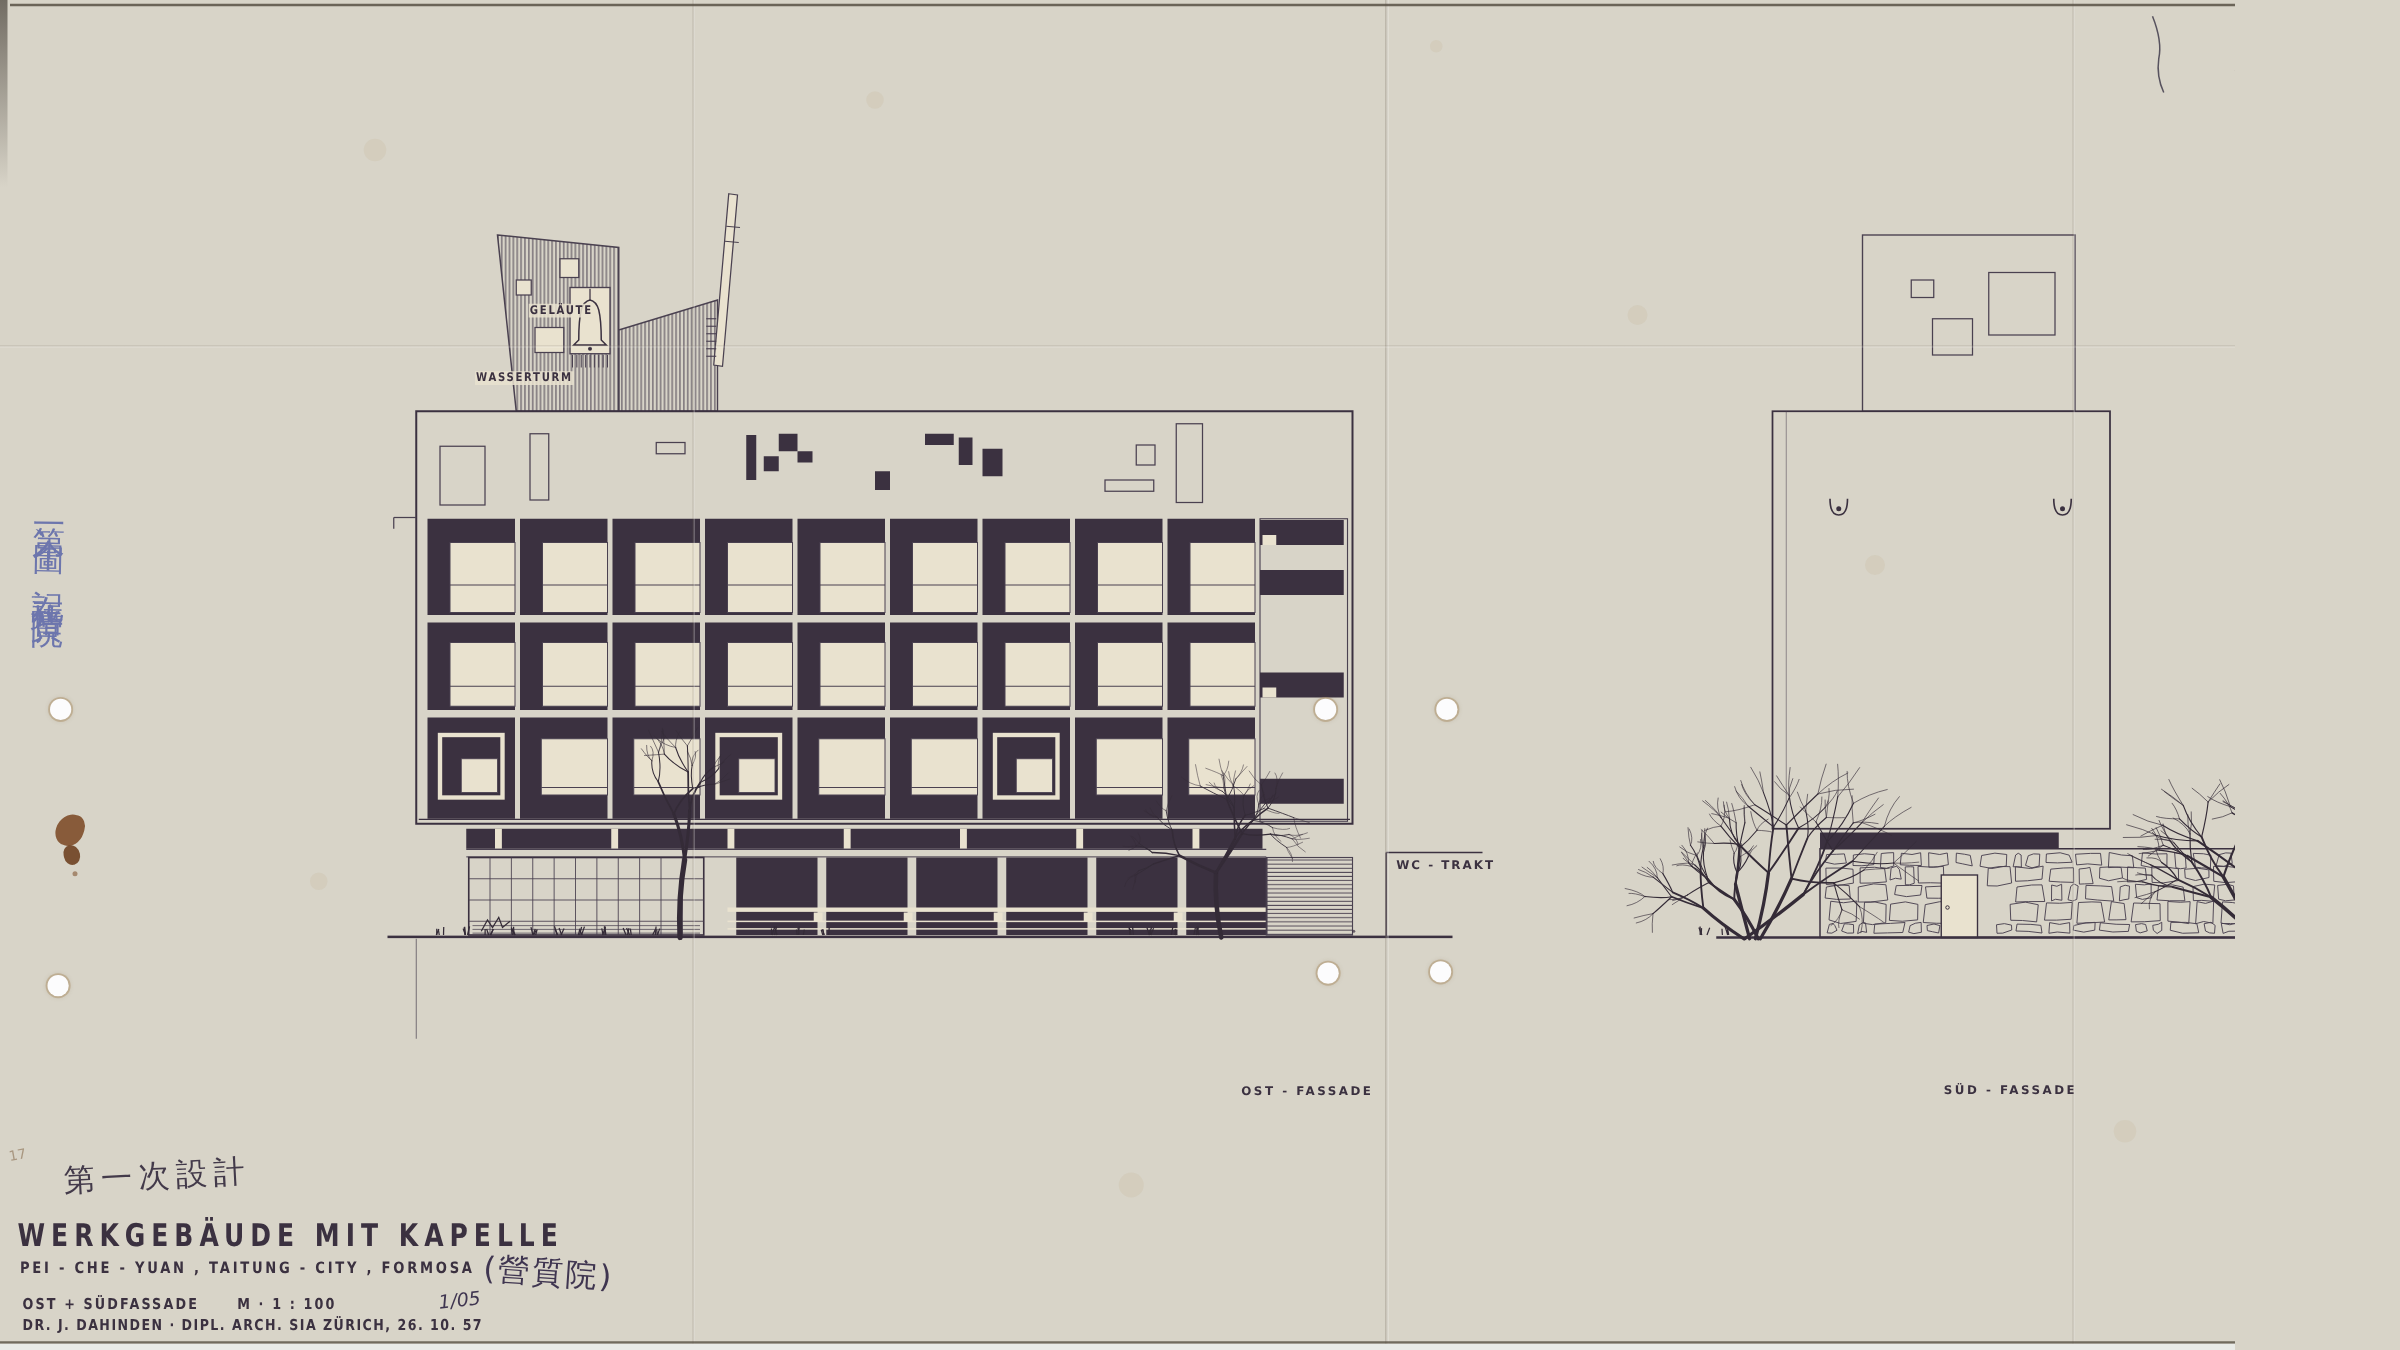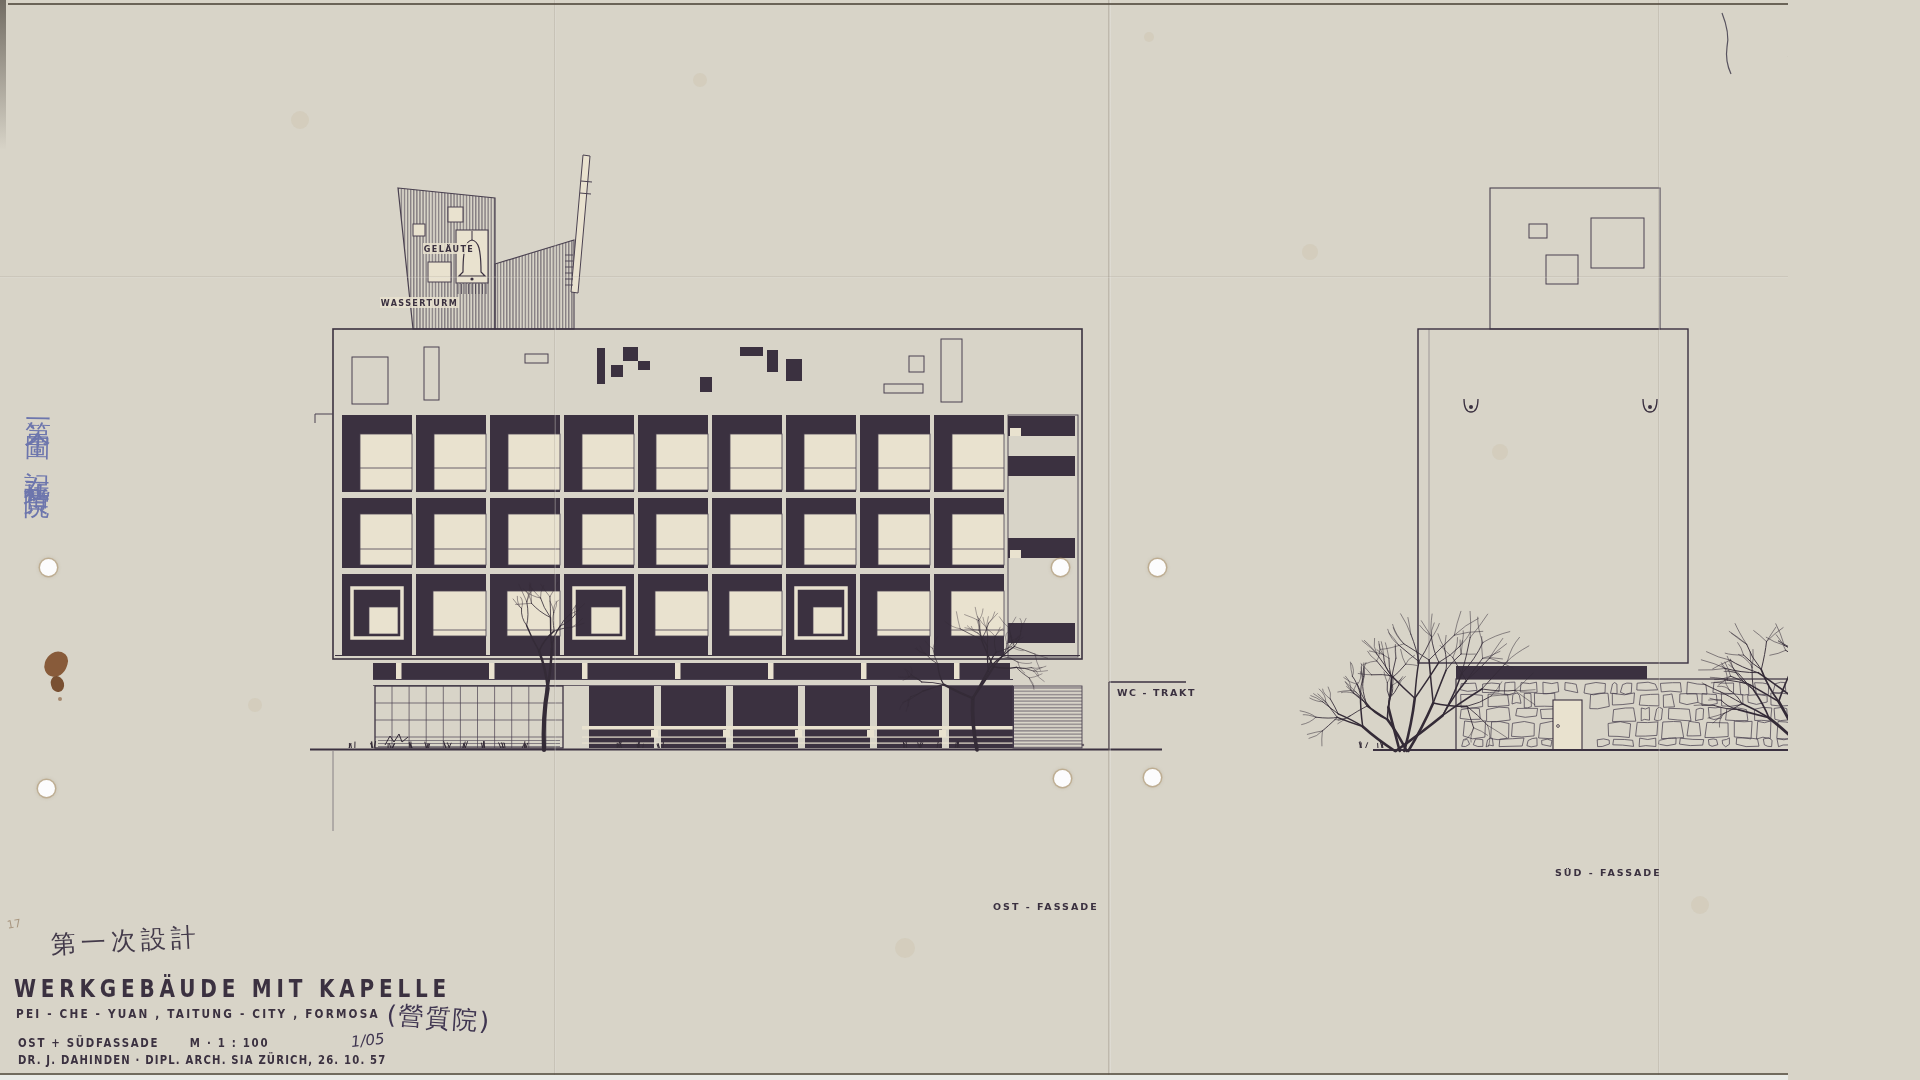--- a/index.html
+++ b/index.html
@@ -9,21 +9,21 @@
       radial-gradient(900px 500px at 12% 80%, rgba(233,224,200,.5), transparent 70%),
       linear-gradient(180deg,#ece6d4 0%,#e9e2cf 38%,#e7e0cb 72%,#e5decа 100%),#e9e2cf;
     font-family:"DejaVu Sans",sans-serif;}
   #drawing{position:absolute;left:0;top:0;z-index:1;}
   .lbl{position:absolute;z-index:2;color:#3b3140;font-weight:bold;white-space:nowrap;
        transform-origin:left top;display:inline-block;}
   .drawlbl{font-size:9.5px;letter-spacing:1.6px;background:rgba(233,226,207,.85);padding:0 1px;}
   #lbl-gelaeute{left:423px;top:243px;transform:scaleX(.85);}
   #lbl-wasserturm{left:380px;top:297px;transform:scaleX(.85);}
   #lbl-wc{left:1116px;top:687px;background:none;text-align:right;}
-  #lbl-ost{left:992px;top:868px;background:none;letter-spacing:2px;margin-top:33px;}
+  #lbl-ost{left:992px;top:868px;background:none;letter-spacing:2px;}
   #lbl-sued{left:1554px;top:867px;background:none;letter-spacing:2px;}
   #tb-pre{left:50px;top:928px;font-size:25px;font-weight:normal;color:#433a4a;
           letter-spacing:5px;transform:rotate(-3deg);}
   #tb-title{left:14px;top:974px;font-size:25px;letter-spacing:6px;transform:scaleX(.80);}
   #tb-sub{left:16px;top:1006px;font-size:12.5px;letter-spacing:2.6px;transform:scaleX(.84);}
   #tb-paren{left:388px;top:998px;font-size:25px;font-weight:normal;color:#3f3550;
             transform:rotate(4deg);letter-spacing:2px;}
   #tb-info{left:18px;top:1036px;font-size:12px;letter-spacing:2px;transform:scaleX(.85);}
   #tb-info .sc{margin-left:36px;}
   #tb-sheetno{left:350px;top:1033px;font-size:15px;font-style:italic;font-weight:normal;

